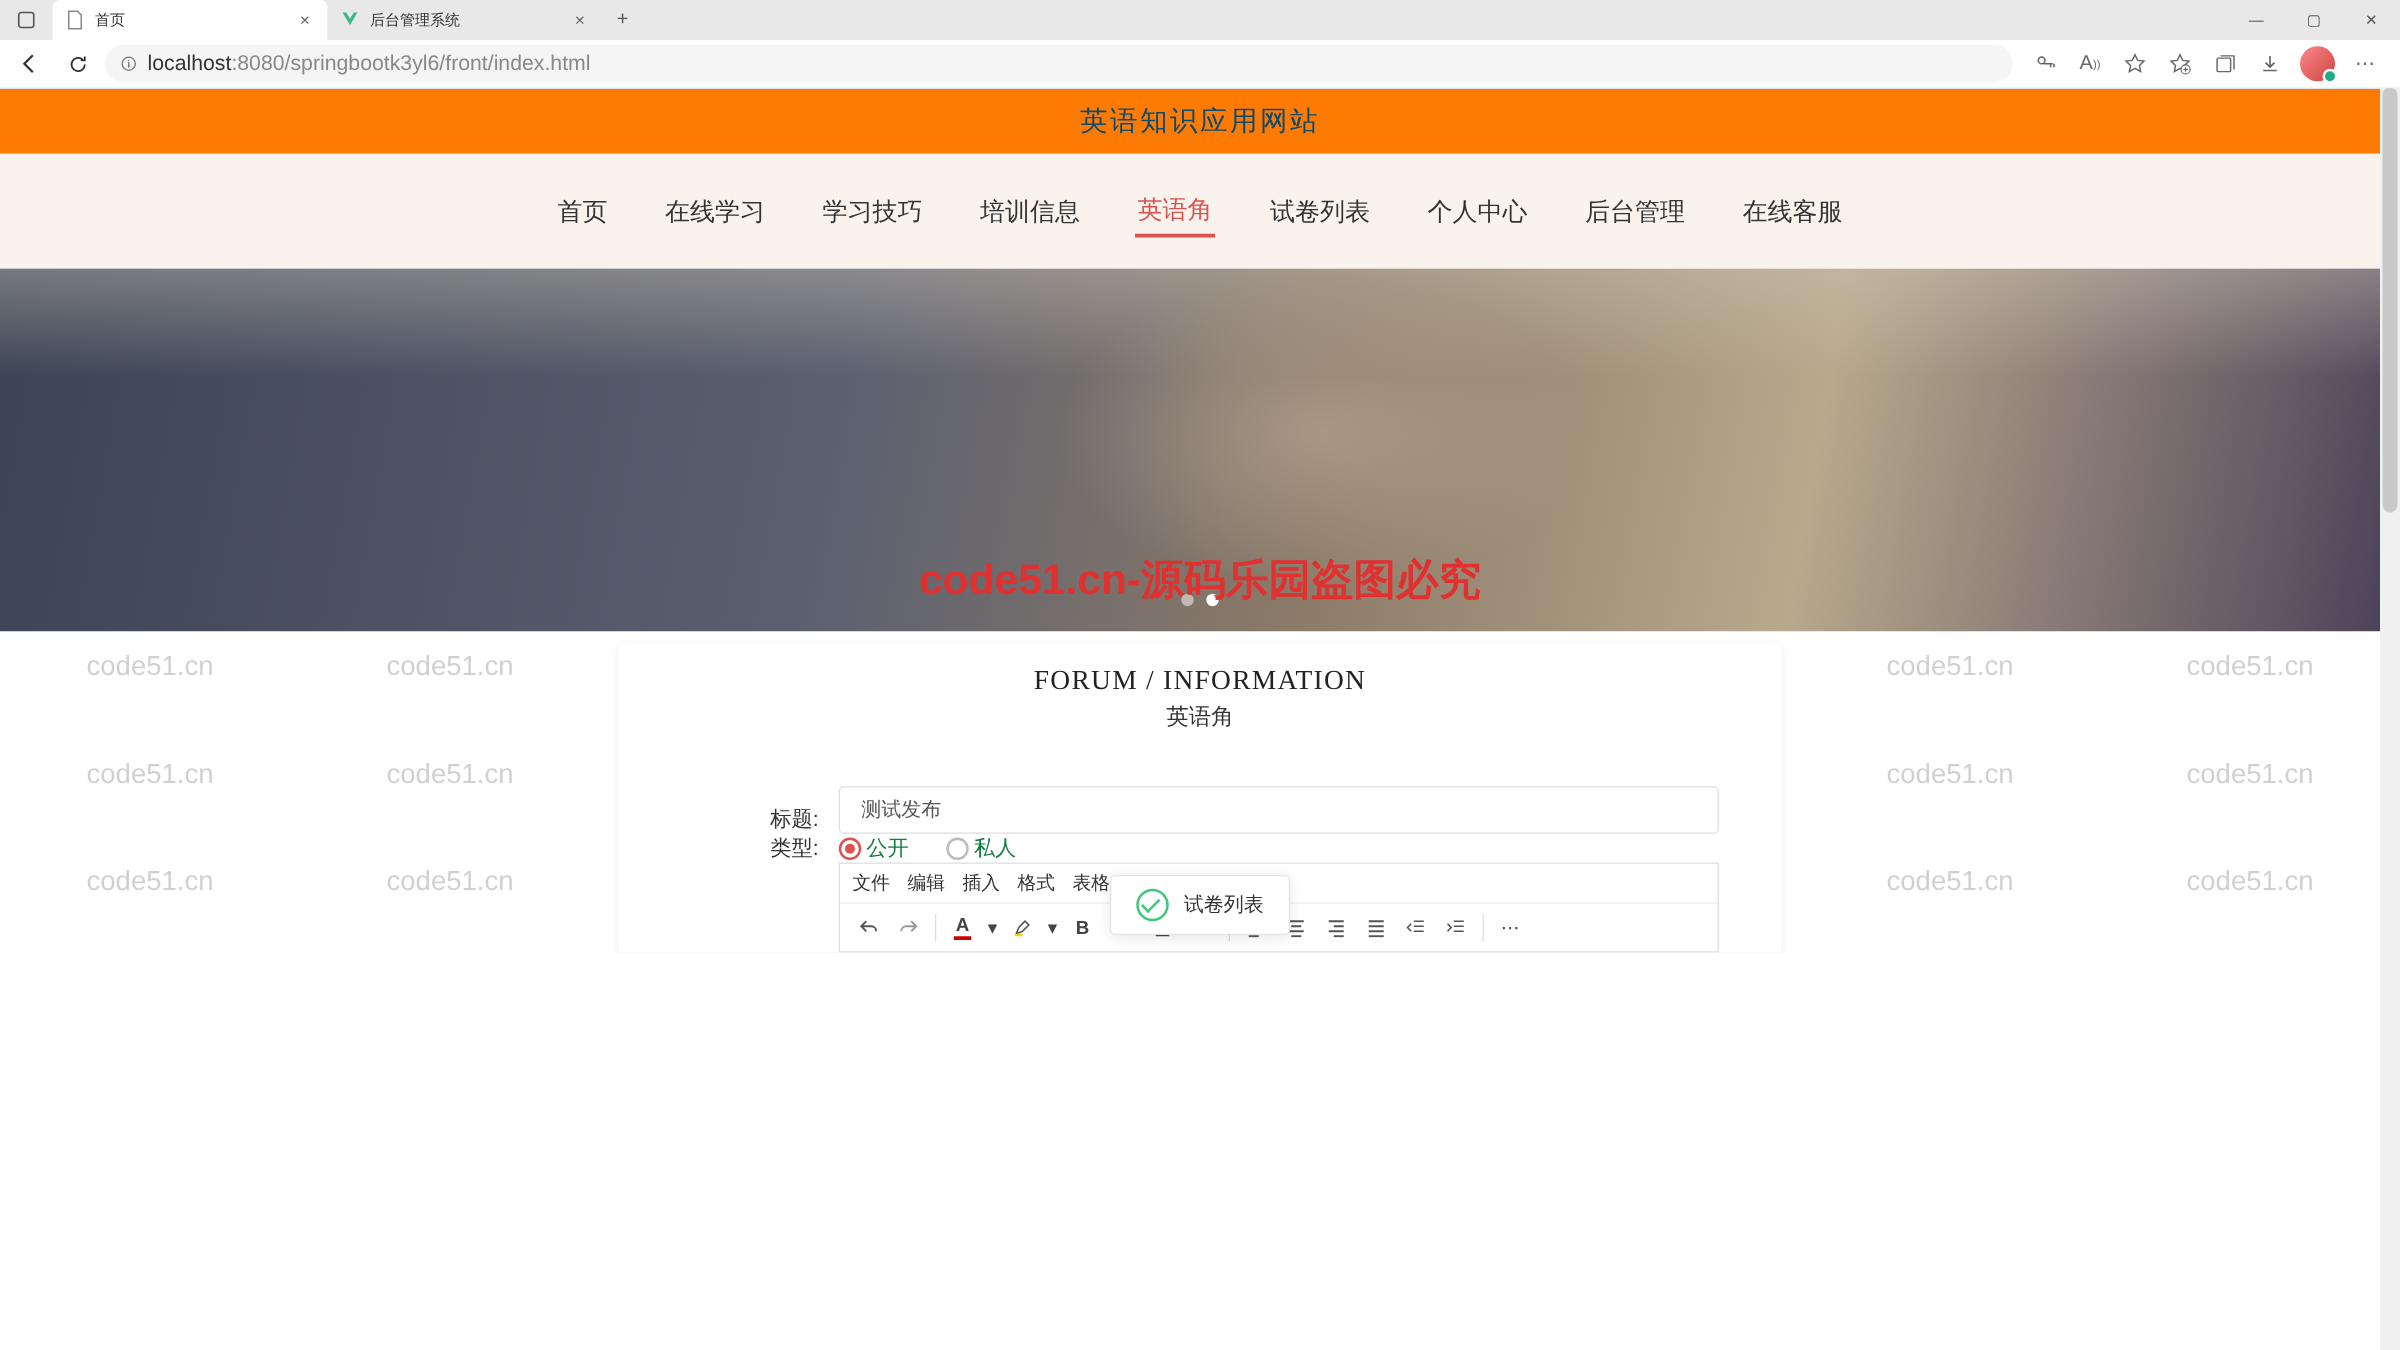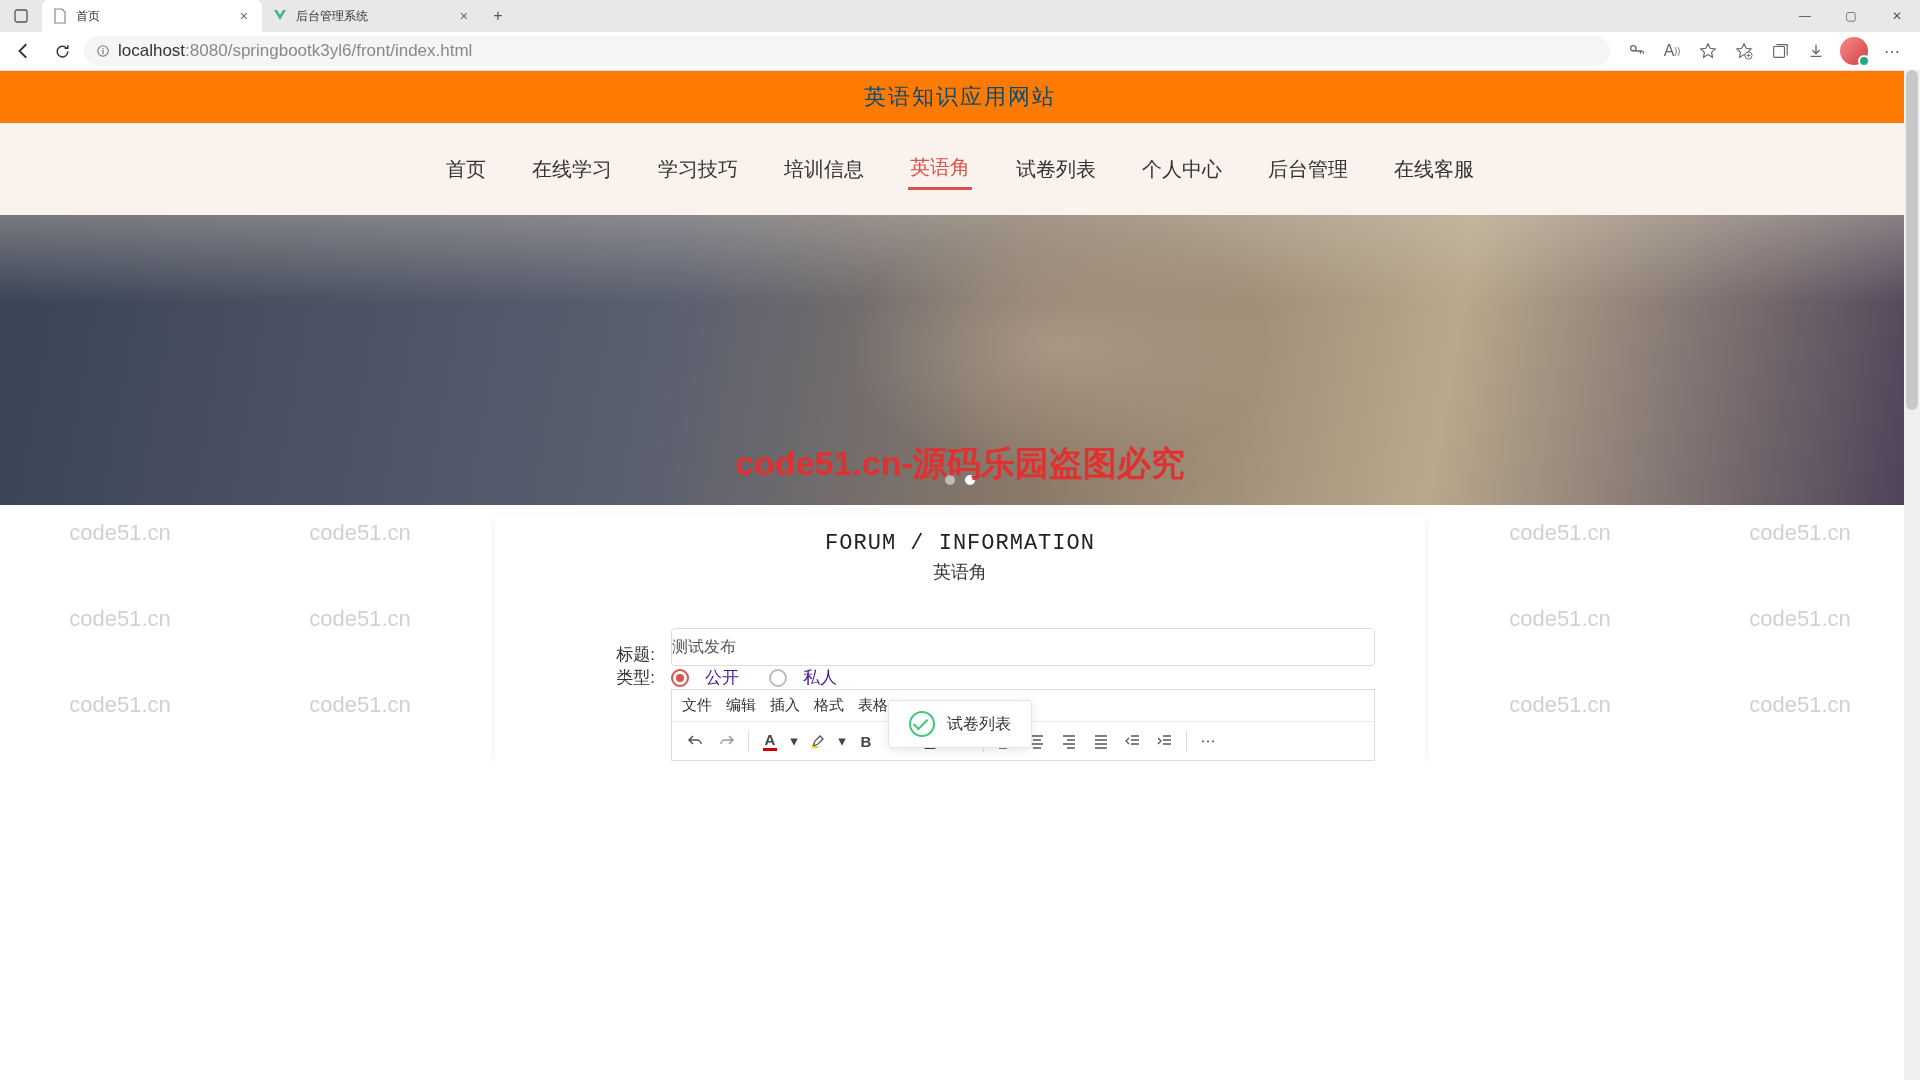--- a/index.html
+++ b/index.html
@@ -44,29 +44,29 @@
   radial-gradient(ellipse 300px 180px at 55% 45%, rgba(200,180,160,0.5), transparent 70%),
   linear-gradient(180deg, rgba(210,200,185,0.4) 0%, transparent 30%);
 }
 .banner-dots { position: absolute; bottom: 20px; left: 50%; transform: translateX(-50%); display: flex; gap: 10px; z-index: 3; }
 .banner-dot { width: 10px; height: 10px; border-radius: 50%; background: rgba(255,255,255,0.5); }
 .banner-dot.active { background: #fff; }
 .banner-overlay { position: absolute; left: 50%; bottom: 18px; transform: translateX(-50%); color: #e03030; font-size: 34px; font-weight: bold; white-space: nowrap; z-index: 4; }
 
 .content-card { width: 930px; margin: 10px auto 0; background: #fff; box-shadow: 0 2px 8px rgba(0,0,0,0.08); }
 .card-head { text-align: center; padding: 16px 0 14px; }
-.card-head-en { font-family: Liberation Mono, monospace; font-size: 22px; color: #222; letter-spacing: 1px; }
+.card-head-en { font-family: Liberation Serif, serif; font-size: 22px; color: #222; letter-spacing: 1px; }
 .card-head-cn { font-size: 18px; color: #333; margin-top: 4px; }
 
 .form-area { padding: 30px 50px 0 100px; }
 .form-row { display: flex; align-items: flex-end; }
 .form-label { width: 76px; font-size: 17px; color: #333; text-align: right; padding-right: 16px; }
-.text-input { flex: 1; max-width: 730px; height: 38px; border: 1px solid #ddd; border-radius: 4px; padding: 0 0; font-size: 16px; color: #555; }
+.text-input { flex: 1; max-width: 730px; height: 38px; border: 1px solid #ddd; border-radius: 4px; padding: 0 17px; font-size: 16px; color: #555; }
 .radio-group { display: flex; gap: 30px; }
-.radio-opt { display: flex; align-items: center; gap: 16px; font-size: 17px; color: #4c1d95; cursor: pointer; }
+.radio-opt { display: flex; align-items: center; gap: 4px; font-size: 17px; color: #15803d; cursor: pointer; }
 .radio-circle { width: 18px; height: 18px; border: 2px solid #bbb; border-radius: 50%; display: inline-flex; align-items: center; justify-content: center; }
 .radio-circle.checked { border-color: #d9534f; }
 .radio-circle.checked::after { content:""; width: 8px; height: 8px; background: #d9534f; border-radius: 50%; }
 
 .editor { max-width: 730px; margin-left: 76px; border: 1px solid #ddd; }
 .editor-menu { display: flex; gap: 14px; padding: 6px 10px; font-size: 15px; color: #333; border-bottom: 1px solid #eee; }
 .editor-menu span { cursor: pointer; font-family: Liberation Serif, serif; }
 .editor-toolbar { display: flex; align-items: center; padding: 4px 8px; gap: 2px; }
 .tb-btn { width: 30px; height: 30px; display: flex; align-items: center; justify-content: center; cursor: pointer; border-radius: 3px; color: #444; font-size: 15px; }
 .tb-btn svg { width: 16px; height: 16px; }

